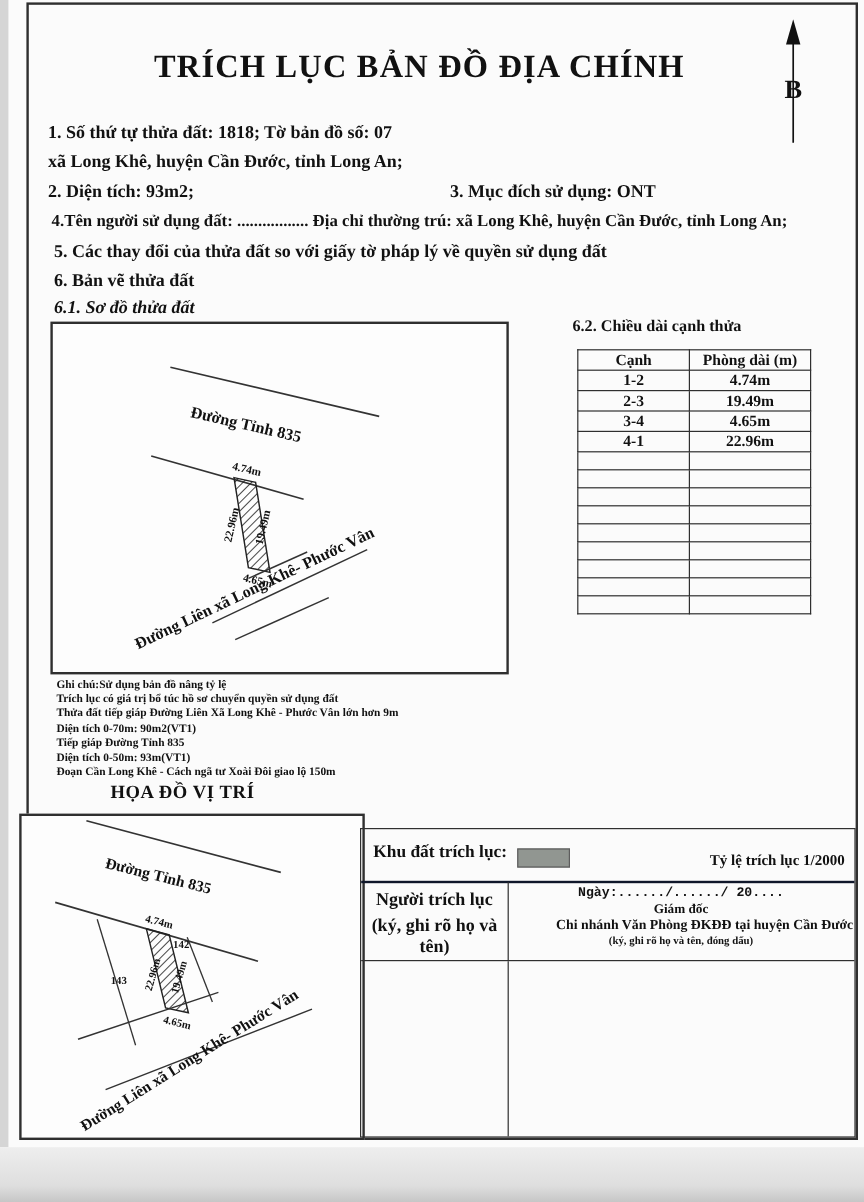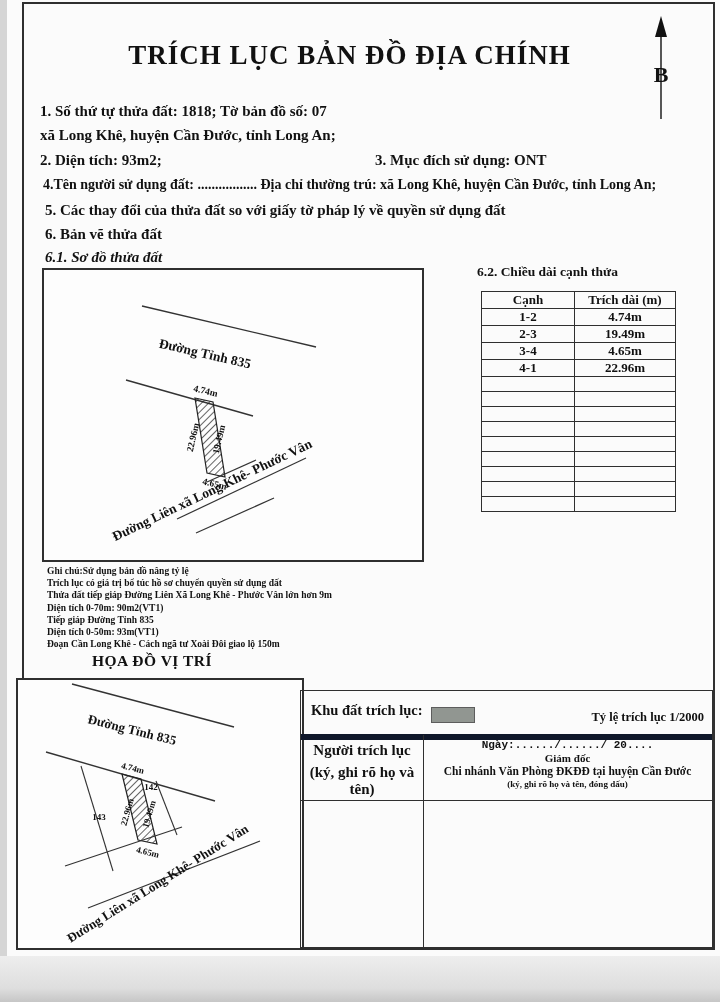--- a/index.html
+++ b/index.html
@@ -22,32 +22,32 @@
   .sec62{left:477px;top:264px;font-size:13.5px;font-weight:bold;}
   table.edges{position:absolute;left:481px;top:291px;border-collapse:collapse;
     border:1.5px solid #2f2f2f;font-weight:bold;font-size:13px;}
   table.edges td,table.edges th{border:1px solid #2f2f2f;height:14px;padding:0;text-align:center;}
   table.edges th{font-size:13px;}
   .c1{width:92px;} .c2{width:100px;}
   .notes{left:47px;top:565px;font-size:9.5px;font-weight:bold;line-height:12.2px;white-space:nowrap;}
   .hoado{left:92px;top:652px;font-size:15.5px;font-weight:bold;letter-spacing:0.5px;}
   .map2{left:16px;top:678px;width:284px;height:268px;border:2px solid #2f2f2f;background:#fdfdfd;}
   .sigtable{left:300px;top:690px;width:411px;height:256px;border:1.5px solid #2f2f2f;}
-  .sigrow1{left:0;top:0;width:100%;height:43px;border-bottom:6px solid #0f172a;}
+  .sigrow1{left:0;top:0;width:100%;height:43px;border-bottom:2px solid #0f172a;}
   .legend-label{left:10px;top:11px;font-size:14.5px;font-weight:bold;}
   .legend-swatch{left:130px;top:16px;width:42px;height:14px;border:1px solid #5d5d5d;}
   .scale-label{right:8px;top:19px;font-size:12.5px;font-weight:bold;}
   .sigrow2{left:0;top:44px;width:100%;height:65px;border-bottom:1px solid #2f2f2f;}
   .sigrow3{left:0;top:110px;width:100%;height:146px;}
   .cell-div{border-right:1px solid #2f2f2f;position:absolute;left:0;top:0;width:122px;height:100%;}
   .sig-left-title{left:0;top:7px;width:122px;text-align:center;font-size:15px;font-weight:bold;}
   .sig-left-sub{left:0;top:29px;width:122px;text-align:center;font-size:15px;font-weight:bold;}
   .sig-date{left:123px;top:4px;width:287px;text-align:center;font-size:11px;font-weight:bold;font-family:Liberation Mono, monospace;}
   .sig-dir{left:123px;top:17px;width:287px;text-align:center;font-size:11px;font-weight:bold;}
-  .sig-org{left:123px;top:30px;width:287px;text-align:center;font-size:11.5px;font-weight:bold;}
+  .sig-org{left:123px;top:30px;width:287px;text-align:right;font-size:11.5px;font-weight:bold;}
   .sig-sub{left:123px;top:44px;width:287px;text-align:center;font-size:9px;font-weight:bold;}
   svg text{font-family:"Liberation Serif","DejaVu Serif",serif;font-weight:bold;fill:#111;}
 </style>
 </head>
 <body>
 
 <div class="abs page-edge-left"></div>
 <div class="abs doc-frame"></div>
 
 <div class="abs page-title">TRÍCH LỤC BẢN ĐỒ ĐỊA CHÍNH</div>
@@ -89,21 +89,21 @@
   <text x="170" y="224" text-anchor="middle" font-size="13.5" transform="rotate(-25.5 170 224)">Đường Liên xã Long Khê- Phước Vân</text>
 </svg>
 </div>
 
 <div class="abs sec62">6.2. Chiều dài cạnh thửa</div>
 
 <table class="edges">
   <tbody>
       <tr>
     <th class="c1">Cạnh</th>
-    <th class="c2">Trích dài (m)</th>
+    <th class="c2">Phòng dài (m)</th>
   </tr>
   <tr>
         <td>1-2</td>
         <td>4.74m</td>
       </tr>
   <tr>
         <td>2-3</td>
         <td>19.49m</td>
       </tr>
   <tr>

